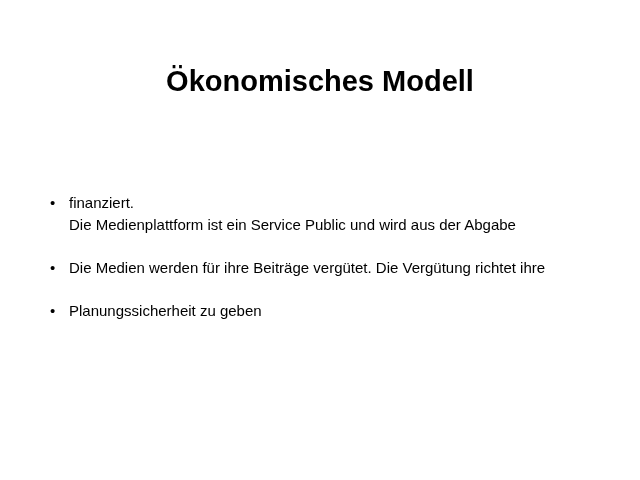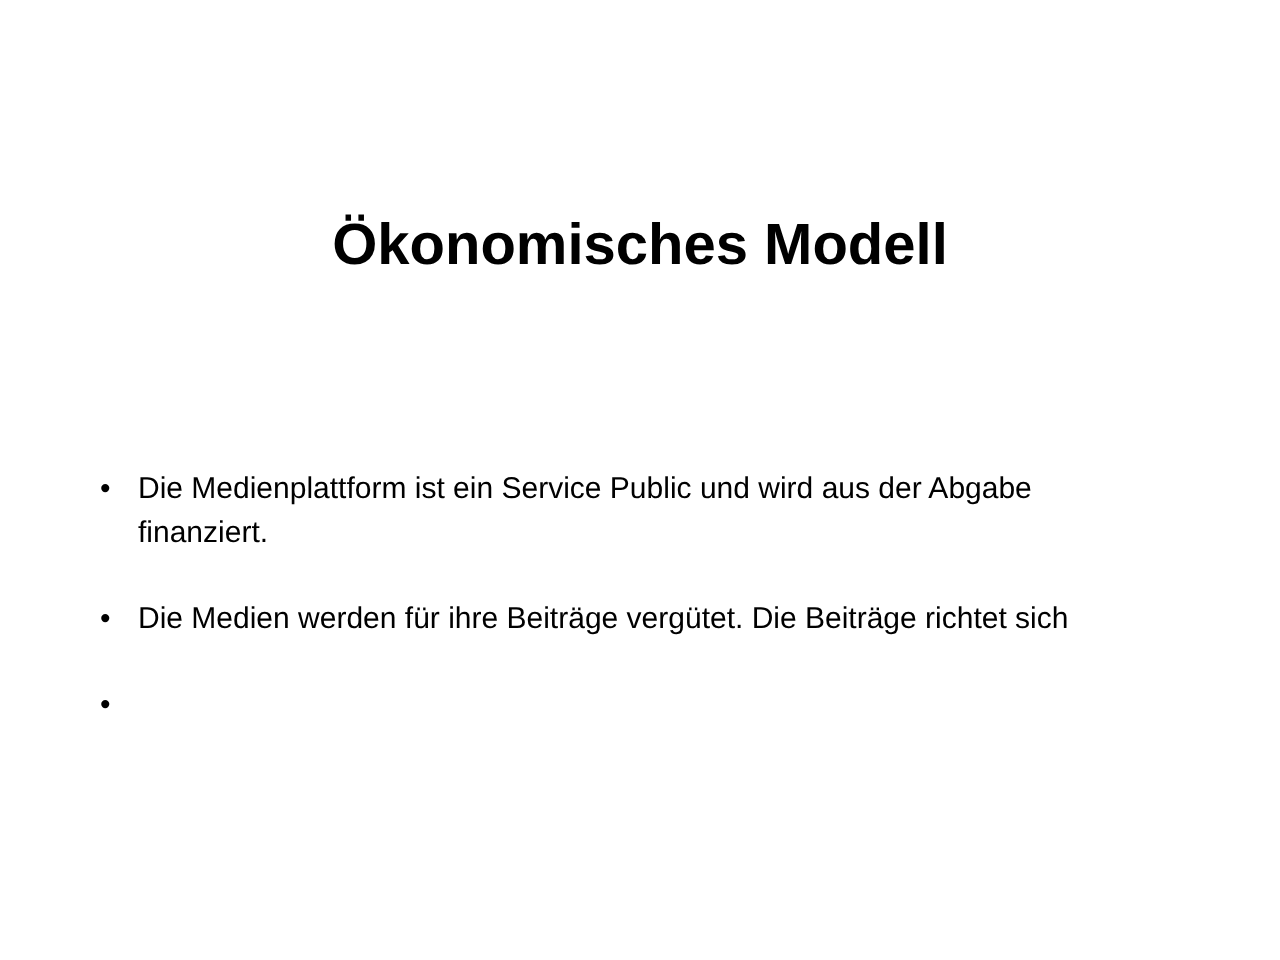--- a/index.html
+++ b/index.html
@@ -8,21 +8,20 @@
     background: #ffffff;
   }
   .slide {
     position: relative;
     width: 640px;
     height: 392px;
     background: #ffffff;
     font-family: "Liberation Sans", "DejaVu Sans", sans-serif;
     color: #000000;
     overflow: hidden;
-    margin-top: 42px;
   }
   .slide-title {
     position: absolute;
     top: 44px;
     left: 0;
     width: 100%;
     text-align: center;
     font-size: 29px;
     font-weight: bold;
     letter-spacing: 0;
@@ -58,32 +57,33 @@
 
 <div class="slide">
 
   <h1 class="slide-title">Ökonomisches Modell</h1>
 
   <div class="bullet-list">
 
     <div class="bullet-item">
       <span class="bullet-marker">•</span>
       <div class="bullet-text">
+        <div class="bullet-line">finanziert.</div>
         <div class="bullet-line">Die Medienplattform ist ein Service Public und wird aus der Abgabe</div>
-        <div class="bullet-line">finanziert.</div>
       </div>
     </div>
 
     <div class="bullet-item">
       <span class="bullet-marker">•</span>
       <div class="bullet-text">
-        <div class="bullet-line">Die Medien werden für ihre Beiträge vergütet. Die Beiträge richtet sich</div>
+        <div class="bullet-line">Die Medien werden für ihre Beiträge vergütet. Die Vergütung richtet ihre</div>
       </div>
     </div>
 
     <div class="bullet-item">
       <span class="bullet-marker">•</span>
       <div class="bullet-text">
+        <div class="bullet-line">Planungssicherheit zu geben</div>
       </div>
     </div>
 
   </div>
 </div>
 
 </body></html>

